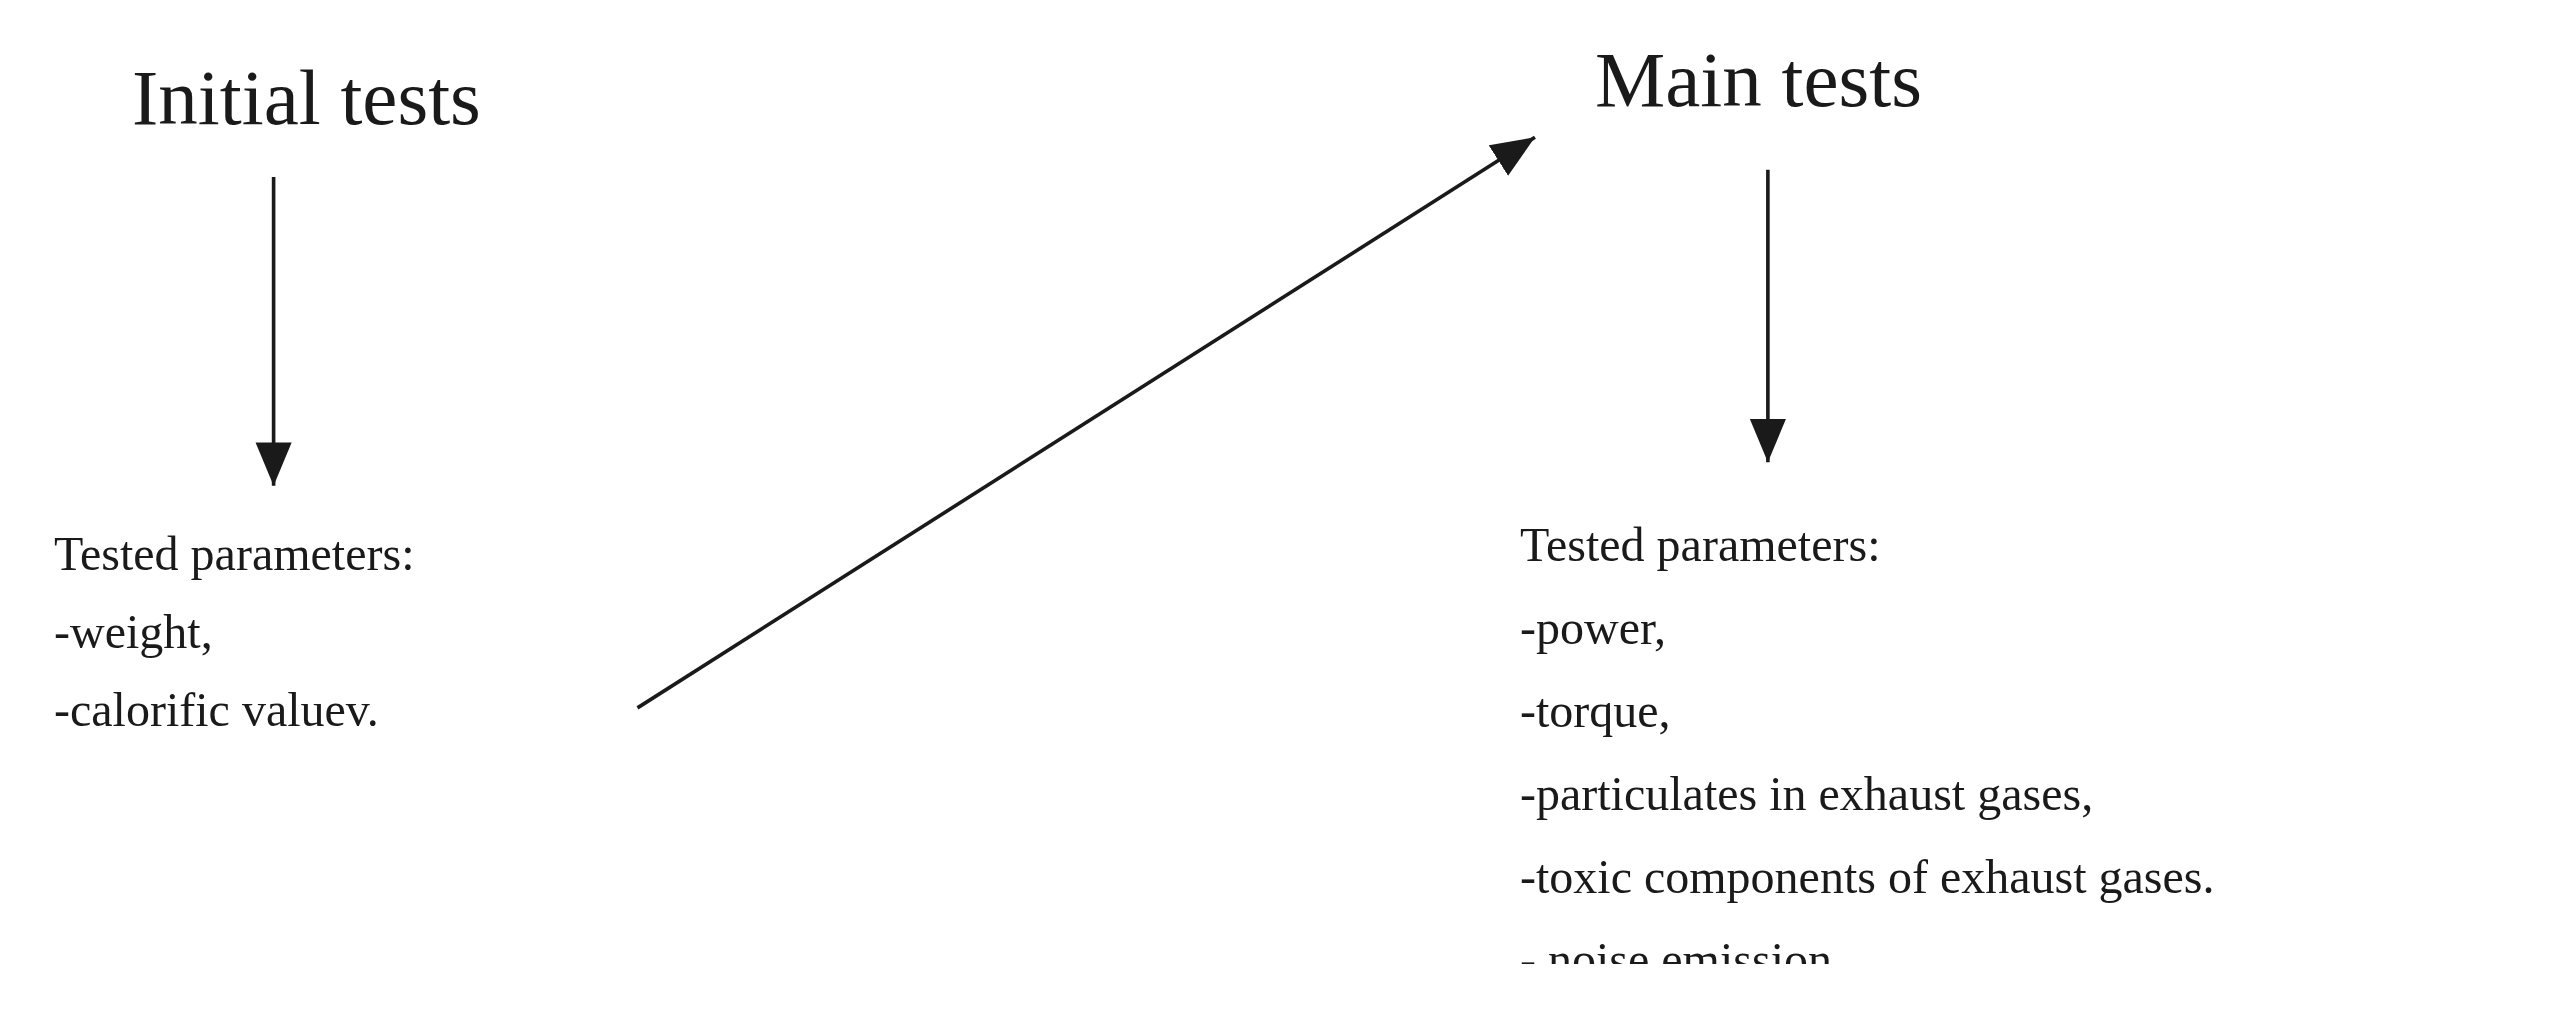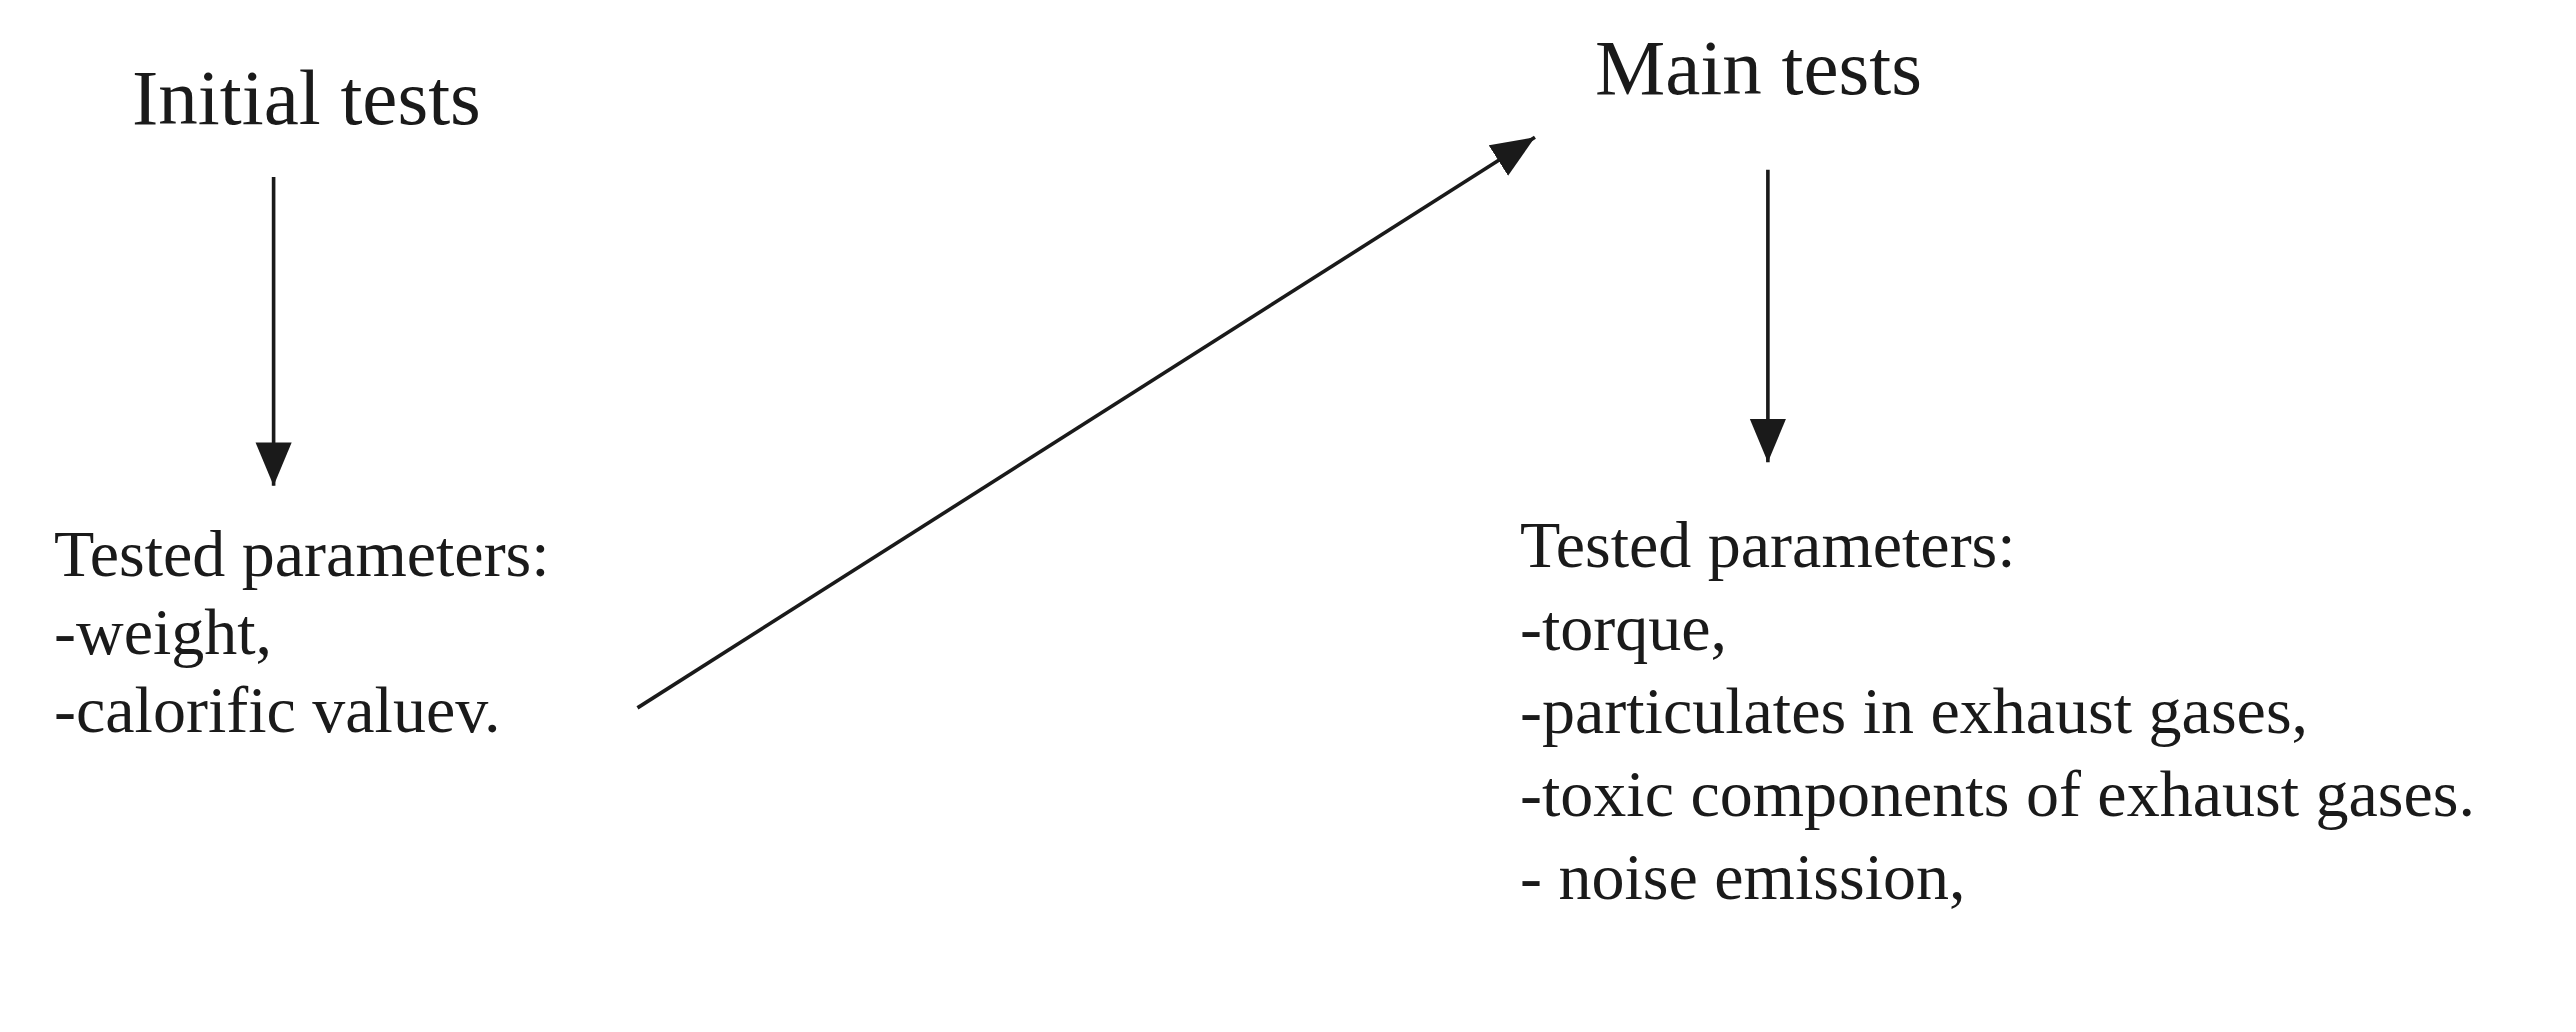--- a/index.html
+++ b/index.html
@@ -28,24 +28,24 @@
     stroke-width: 4;
     fill: none;
   }
   .title {
     position: absolute;
     font-size: 79px;
     line-height: 1;
     white-space: nowrap;
   }
   .title-initial { left: 132px; top: 58px; }
-  .title-main   { left: 1595px; top: 28px; }
+  .title-main   { left: 1595px; top: 40px; }
   .params-block {
     position: absolute;
-    font-size: 66px;
+    font-size: 48px;
     white-space: nowrap;
   }
   .params-initial { left: 54px;  top: 515px; line-height: 78px; }
   .params-main    { left: 1520px; top: 503px; line-height: 83px; }
 </style>
 </head>
 <body>
 
 <div class="canvas">
 
@@ -65,20 +65,21 @@
   <div class="title title-main">Main tests</div>
 
   <div class="params-block params-initial">
     <div>Tested parameters:</div>
     <div>-weight,</div>
     <div>-calorific valuev.</div>
   </div>
 
   <div class="params-block params-main">
     <div>Tested parameters:</div>
+    <div>-power,</div>
     <div>-torque,</div>
     <div>-particulates in exhaust gases,</div>
     <div>-toxic components of exhaust gases.</div>
     <div>- noise emission,</div>
   </div>
 
 </div>
 
 
 </body></html>

